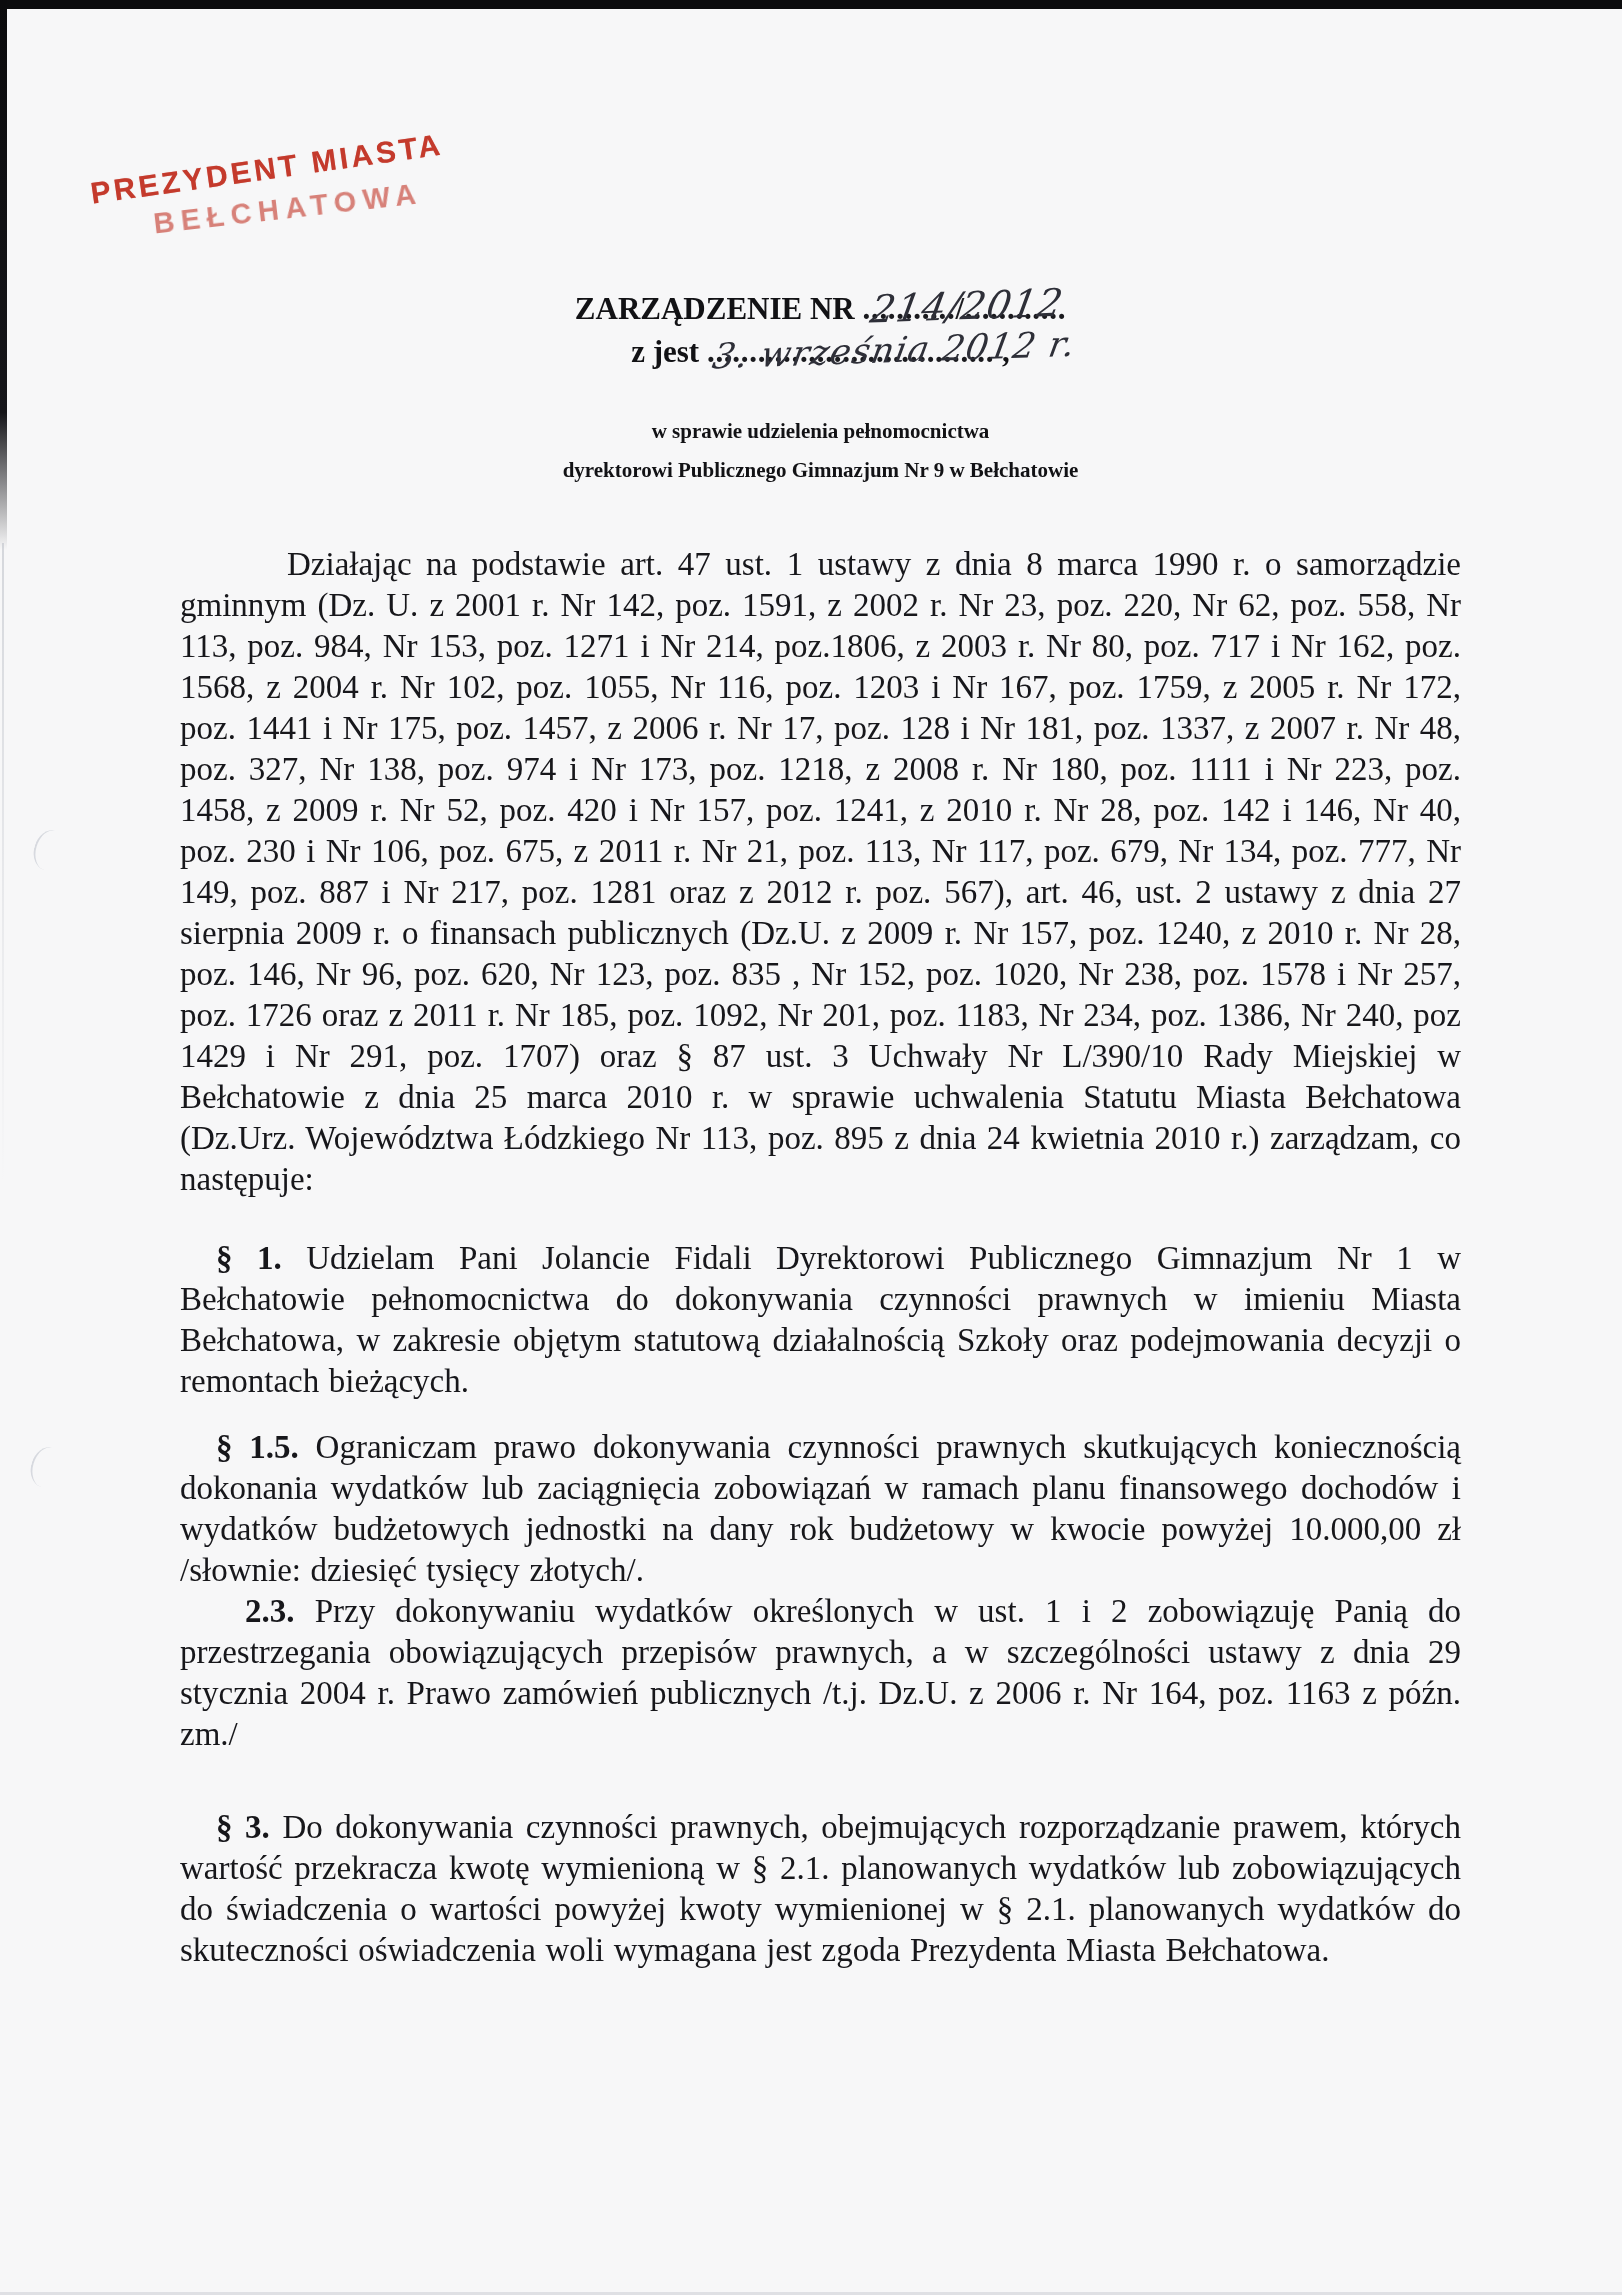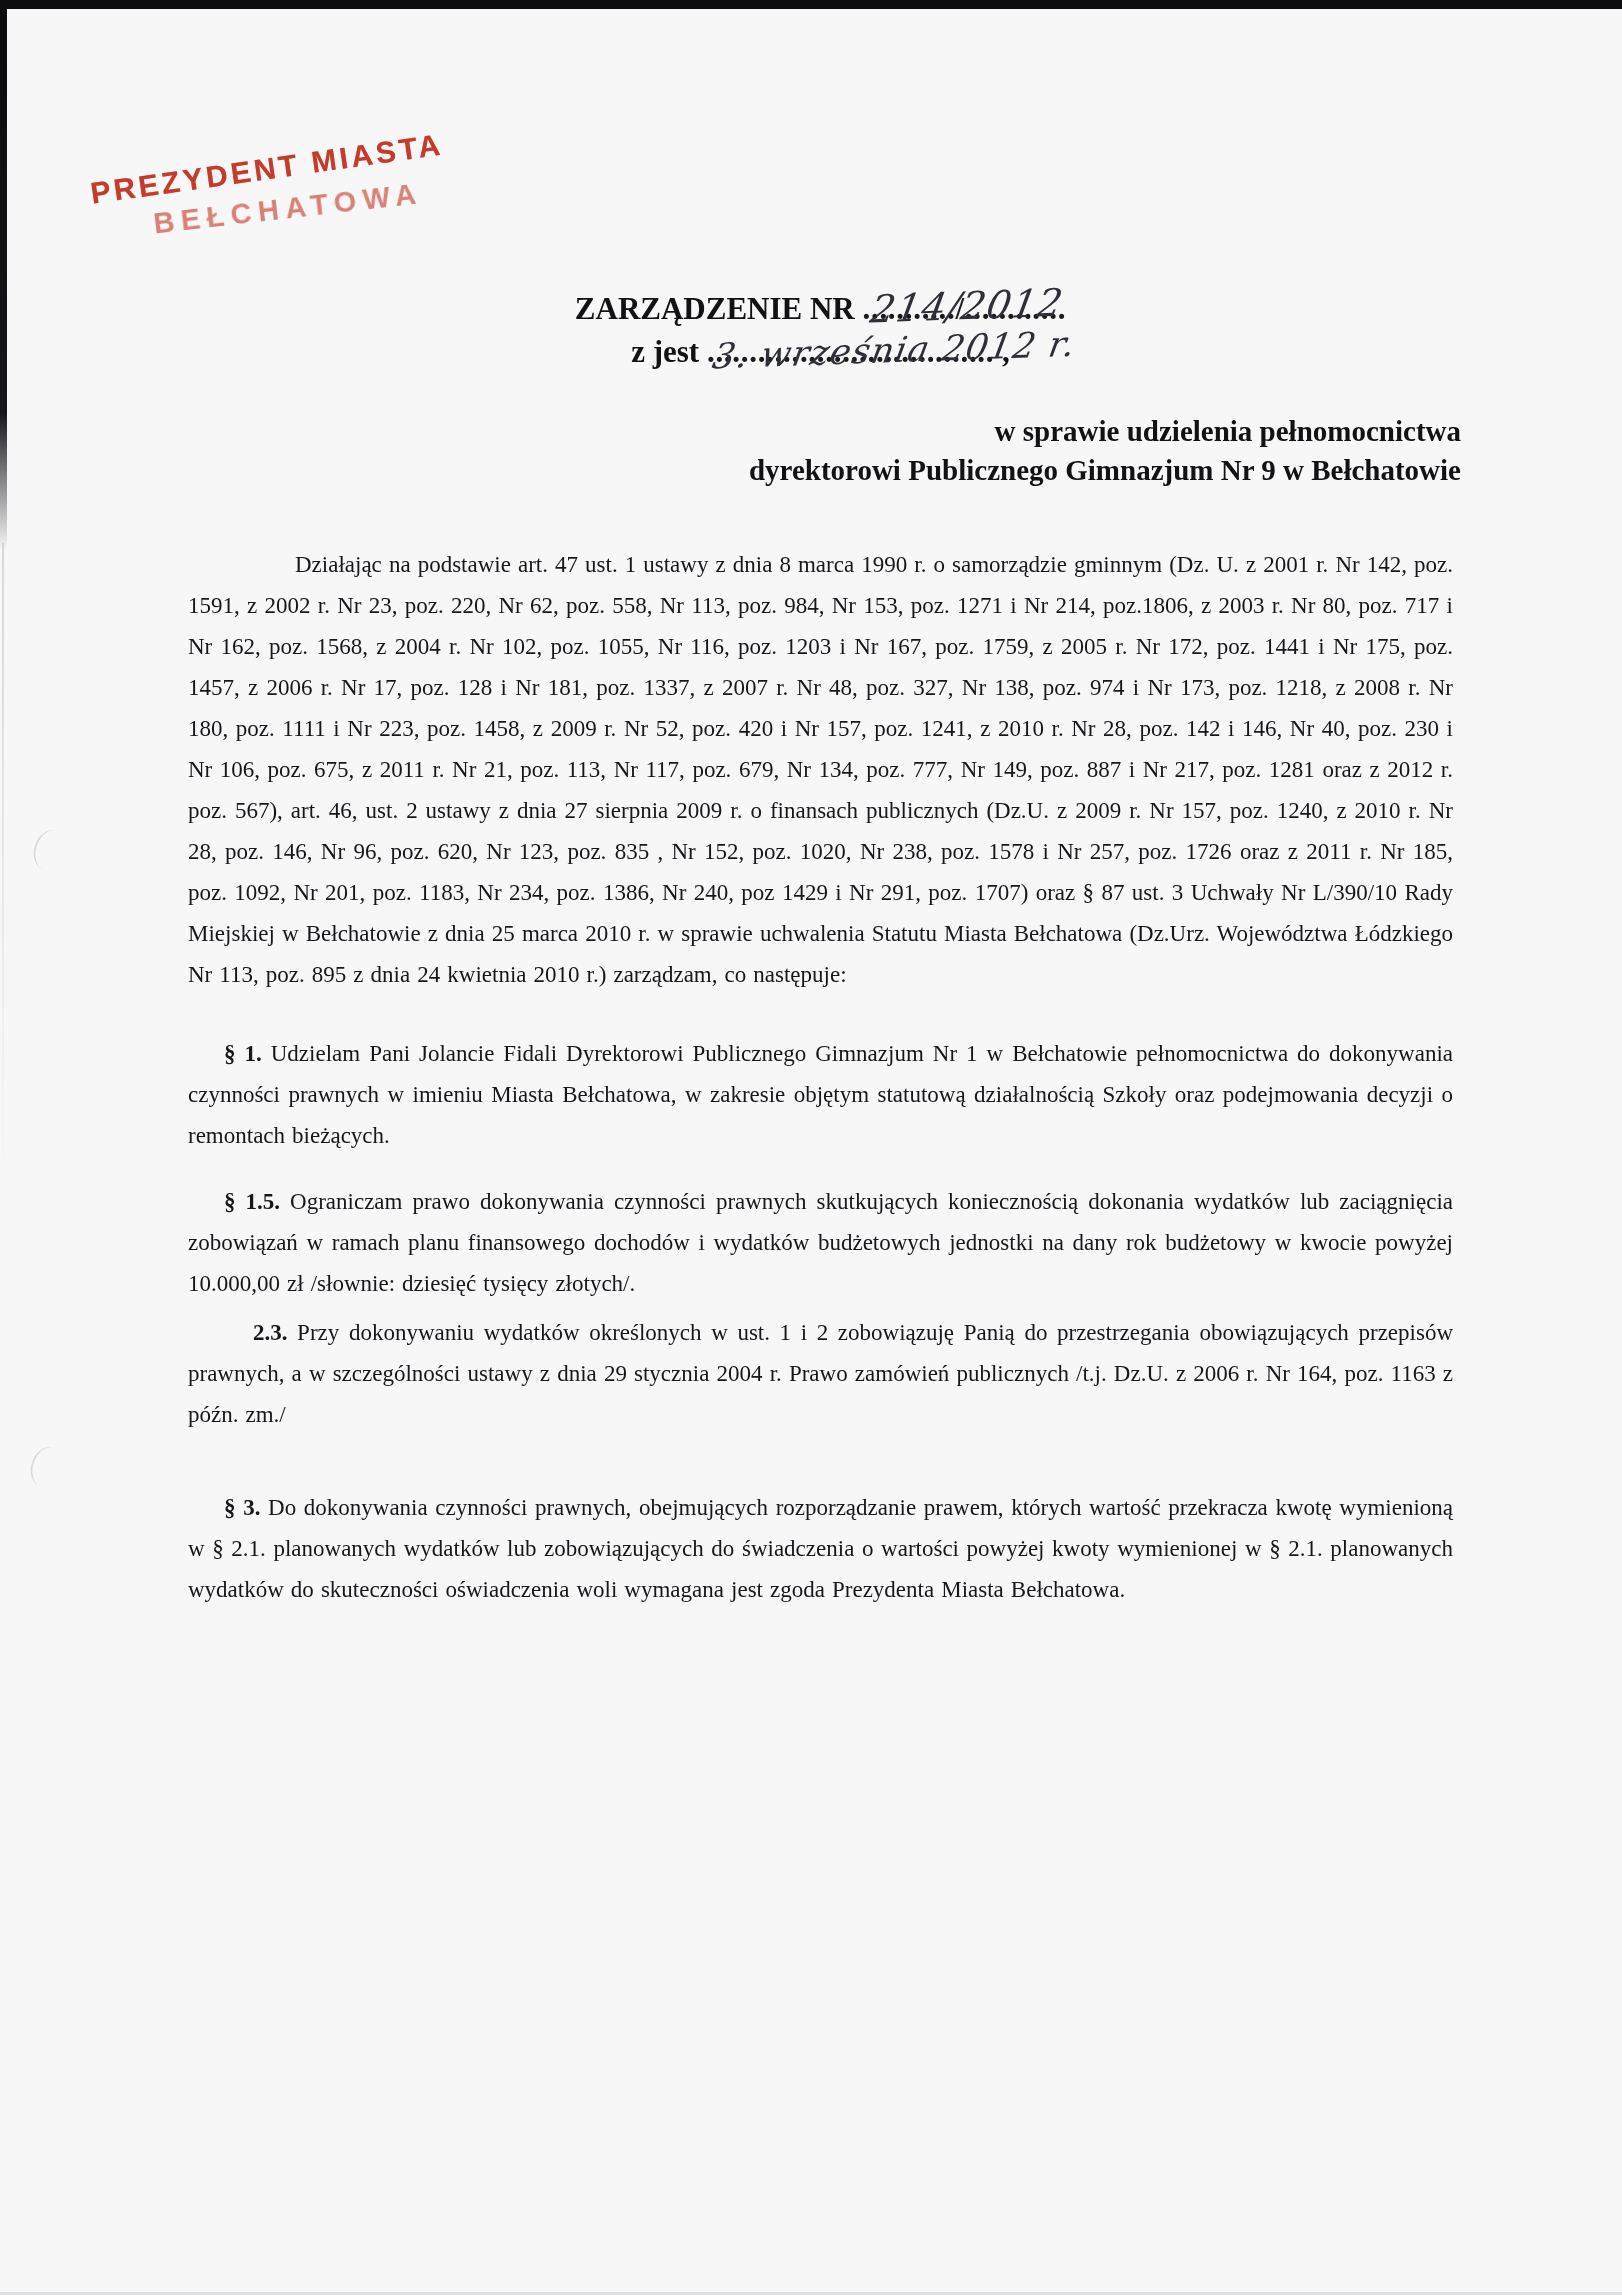--- a/index.html
+++ b/index.html
@@ -38,24 +38,24 @@
   .dots{font-weight:700;letter-spacing:0.7px;color:#1a1a1e;}
   .handwr{
     position:absolute;left:4%;bottom:5.2px;white-space:nowrap;
     font-family:"DejaVu Serif","Liberation Serif",serif;
     font-style:italic;font-weight:400;
     color:#2e2f38;transform:rotate(-2deg) skewX(-12deg);
     font-size:38px;line-height:38px;letter-spacing:1.3px;
   }
   .handwr.date{font-size:35px;bottom:3.9px;left:2%;}
   
-  .subject-block{margin-top:39px;text-align:right;font-weight:700;
-    font-size:29px;line-height:39px;color:#121215;}
+  .subject-block{margin-top:39px;text-align:center;font-weight:700;
+    font-size:21px;line-height:39px;color:#121215;}
   
-  .par{text-align:justify;font-size:23px;line-height:41px;margin:8px;
+  .par{text-align:justify;font-size:33px;line-height:41px;margin:0;
     word-spacing:1.3px;color:#17171b;}
   .par .marker{font-weight:700;}
   .par.intro{margin-top:54px;text-indent:107px;}
   .par.p1{margin-top:38px;text-indent:36px;}
   .par.p21{margin-top:25px;text-indent:36px;}
   .par.p22{text-indent:65px;}
   .par.p23{text-indent:65px;}
   .par.p3{margin-top:52px;text-indent:36px;}
 </style>
 </head>

